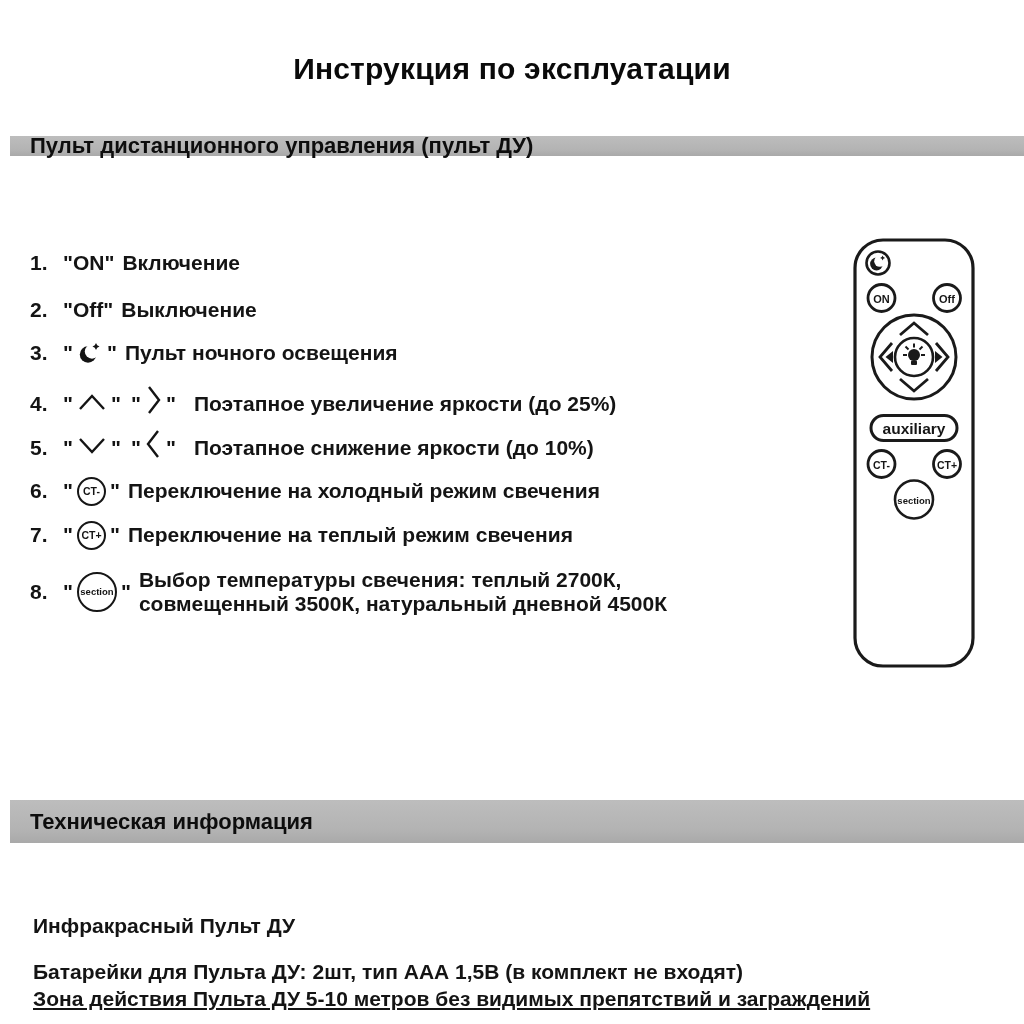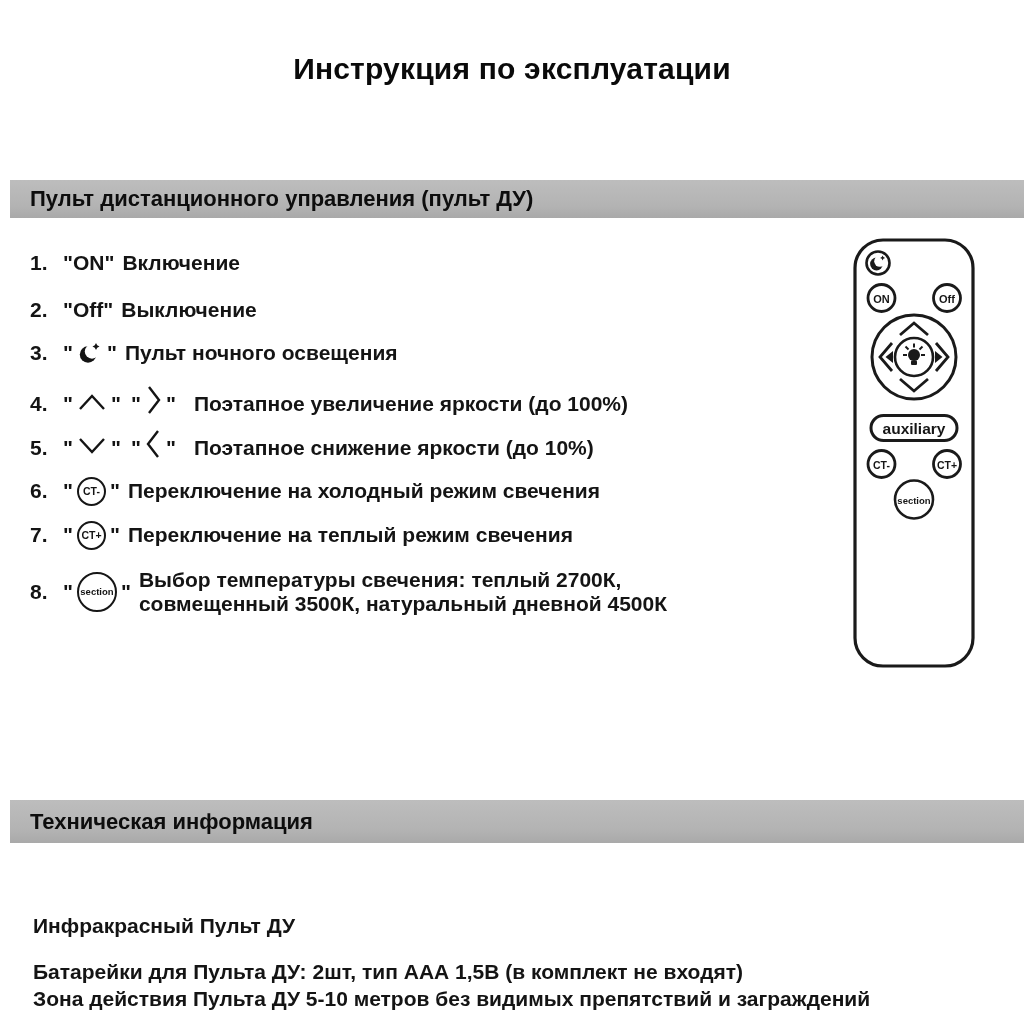--- a/index.html
+++ b/index.html
@@ -14,21 +14,21 @@
     font-size:30px;font-weight:bold;color:#0a0a0a;letter-spacing:.2px;
   }
   .section-bar{
     left:10px;width:1014px;
     background:linear-gradient(#bdbdbd,#b3b3b3 70%,#a9a9a9);
     display:flex;align-items:center;
   }
   .section-bar .bar-label{
     padding-left:20px;font-size:22px;font-weight:bold;color:#0d0d0d;
   }
-  #bar-remote{top:136px;height:38px;margin-top:44px;}
+  #bar-remote{top:136px;height:20px;}
   #bar-tech{top:800px;height:43px;}
   .item{
     position:absolute;left:30px;display:flex;align-items:center;
     font-size:21px;font-weight:bold;line-height:30px;white-space:nowrap;color:#141414;
   }
   .item .num{width:33px;flex:0 0 33px;}
   .q{font-weight:bold;}
   .icon-gap{margin:0 4px;display:inline-flex;align-items:center;}
   .badge{
     display:inline-flex;align-items:center;justify-content:center;
@@ -93,21 +93,21 @@
       </svg>
   </span>
   <span class="q">"</span>
   <span class="q" style="margin-left:10px;">"</span>
   <span class="icon-gap chev">
     <svg width="17" height="30" viewBox="0 0 17 30">
         <path d="M4 2 L14 15 L4 28" fill="none" stroke="#141414" stroke-width="2.4"></path>
       </svg>
   </span>
   <span class="q">"</span>
-  <span class="text far">Поэтапное увеличение яркости (до 100%)</span>
+  <span class="text far">Поэтапное увеличение яркости (до 25%)</span>
 </div>
 
 <div class="item" style="top:429px;">
   <span class="num">5.</span>
   <span class="q">"</span>
   <span class="icon-gap chev">
     <svg width="30" height="18" viewBox="0 0 30 18">
         <path d="M3 2 L15 15 L27 2" fill="none" stroke="#141414" stroke-width="2.4"></path>
       </svg>
   </span>
@@ -210,13 +210,13 @@
     </g>
   </svg>
 </div>
 
 <div class="abs section-bar" id="bar-tech">
   <span class="bar-label">Техническая информация</span>
 </div>
 
 <div class="tech-line" style="top:872px;">Инфракрасный Пульт ДУ</div>
 <div class="tech-line" style="top:918px;">Батарейки для Пульта ДУ: 2шт, тип ААА 1,5В (в комплект не входят)</div>
-<div class="tech-line" style="top:945px;">Зона действия Пульта ДУ 5-10 метров без видимых препятствий и заграждений</div>
+<div class="tech-line" style="top:945px;text-decoration:underline;">Зона действия Пульта ДУ 5-10 метров без видимых препятствий и заграждений</div>
 
 </body></html>

